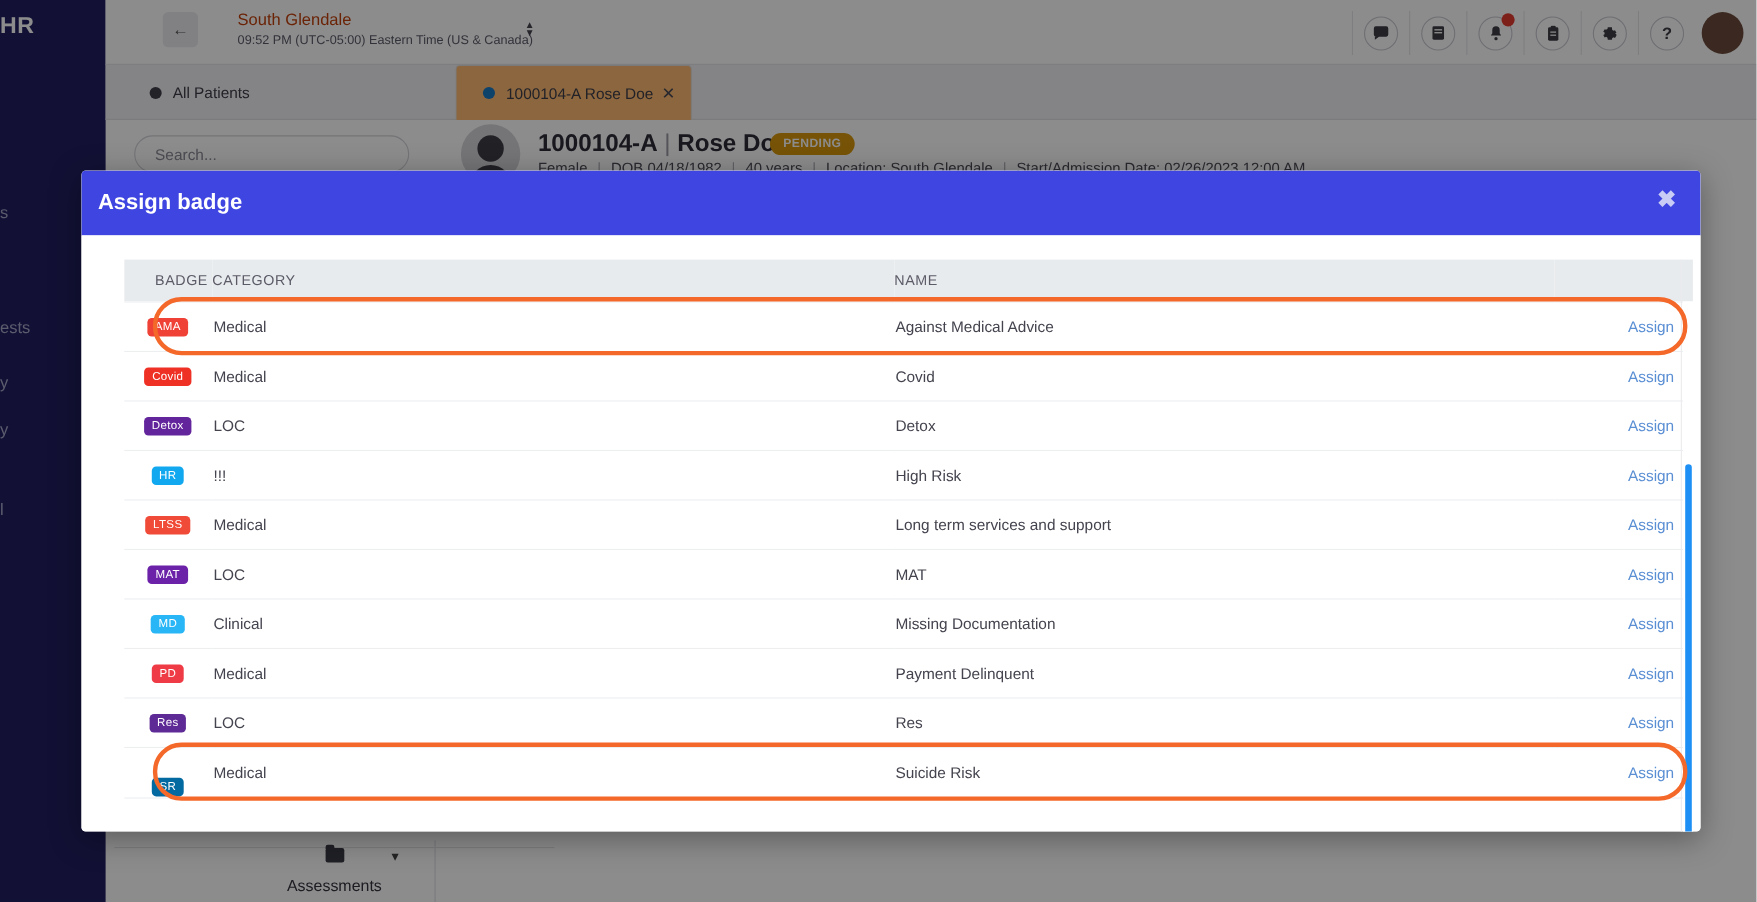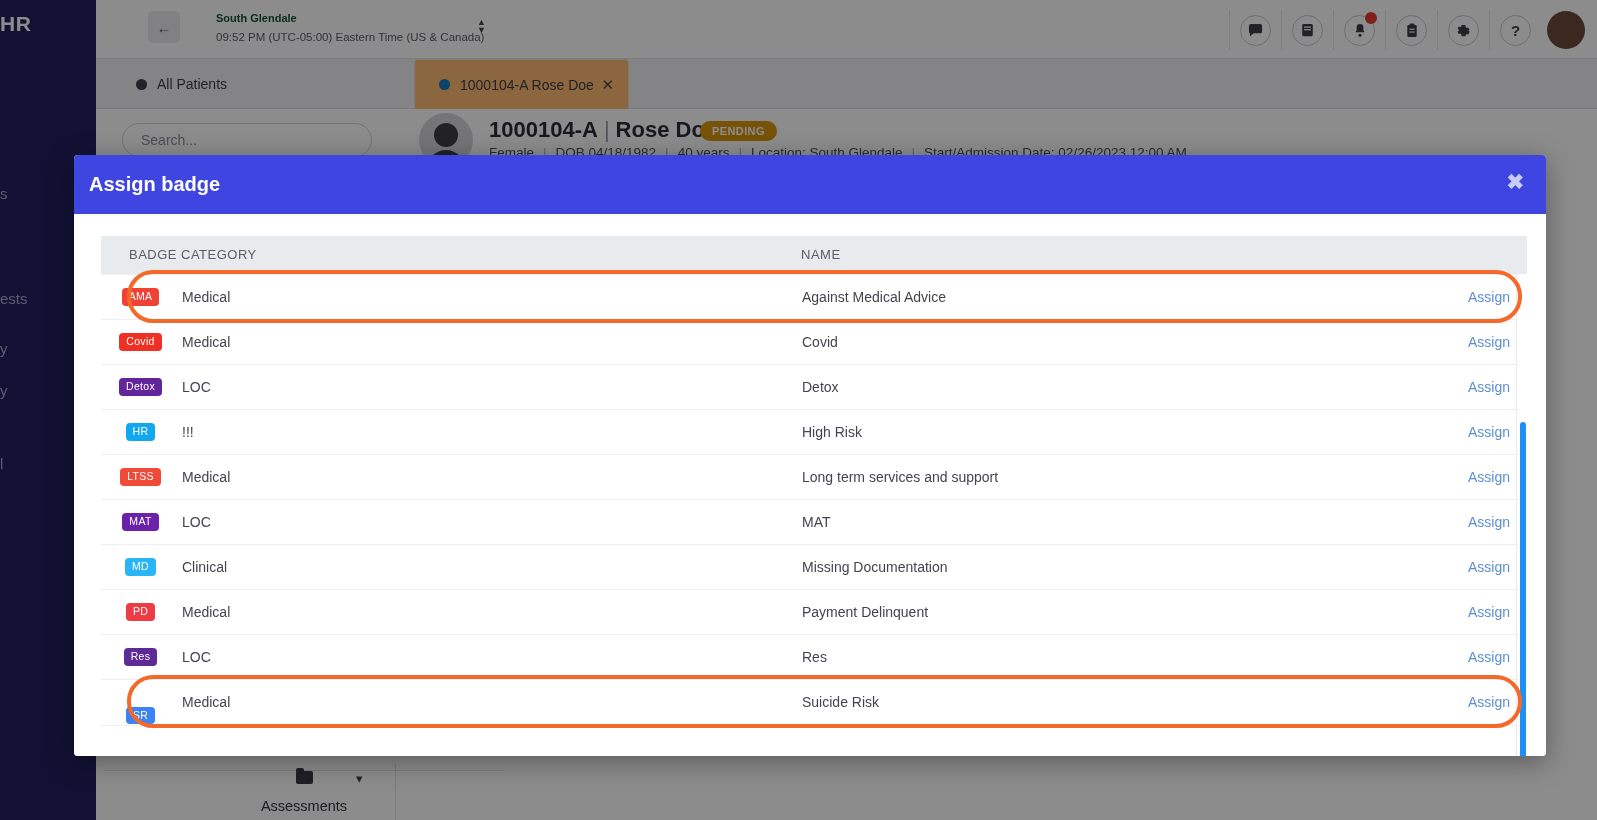--- a/index.html
+++ b/index.html
@@ -34,21 +34,21 @@
     position: absolute; left: 96px; top: 0; right: 0; height: 59px;
     background: #ffffff; border-bottom: 1px solid #e3e3e8;
   }
   .back-btn {
     position: absolute; left: 52px; top: 11px; width: 32px; height: 32px;
     background: #ebebf0; border-radius: 5px;
     display: flex; align-items: center; justify-content: center;
     color: #555; font-size: 15px;
   }
   .facility-block { position: absolute; left: 120px; top: 9px; }
-  .facility-name { font-size: 11px; font-weight: bold; color: #14532d; line-height: 19px; }
+  .facility-name { font-size: 15px; font-weight: normal; color: #c2410c; line-height: 19px; }
   .facility-time { font-size: 11.5px; color: #5c5c6b; line-height: 16px; margin-top: 1px; }
   .facility-caret {
     position: absolute; left: 381px; top: 18px;
     font-size: 9px; color: #44444f; line-height: 8px; text-align: center;
   }
 
   .top-icons { position: absolute; right: 12px; top: 10px; display: flex; align-items: center; height: 40px; }
   .top-icon-wrap { position: relative; width: 52px; height: 40px; display: flex; align-items: center; justify-content: center; border-left: 1px solid #e6e6ec; }
   .top-icon {
     width: 31px; height: 31px; border-radius: 50%; border: 1px solid #c9c9d2;
@@ -145,21 +145,21 @@
   }
   .modal-title {
     color: #ffffff; font-size: 20px; font-weight: bold; margin-left: 15px;
   }
   .modal-close {
     position: absolute; right: 22px; top: 16px;
     color: #c9ccf5; font-size: 21px; font-weight: bold; line-height: 1;
     cursor: pointer;
   }
 
-  .modal-body { position: relative; height: 542px; background: #ffffff; padding: 22px 0 0 4px; }
+  .modal-body { position: relative; height: 542px; background: #ffffff; padding: 22px 0 0 16px; }
 
   .table-wrap { position: relative; margin-left: 23px; width: 1426px; }
 
   .badge-table { width: 100%; border-collapse: collapse; table-layout: fixed; }
   .badge-table thead th {
     background: #e8ebed; color: #5b5b68;
     font-size: 13px; font-weight: normal; letter-spacing: .5px;
     text-align: left; height: 38px; padding: 0 0 0 0;
     vertical-align: middle;
   }
@@ -398,21 +398,21 @@
               </tr>
               <tr>
                 <td class="pill-cell col-badge"><span class="pill" style="background: rgb(94, 42, 150);">Res</span></td>
                 <td>LOC</td>
                 <td>Res</td>
                 <td>
                   <span class="assign-link">Assign</span>
                 </td>
               </tr>
               <tr>
-                <td class="pill-cell col-badge"><span class="pill" style="background: #3b82f6; margin-top: 26px;">SR</span></td>
+                <td class="pill-cell col-badge"><span class="pill" style="background: #0369a1; margin-top: 26px;">SR</span></td>
                 <td>Medical</td>
                 <td>Suicide Risk</td>
                 <td>
                   <span class="assign-link">Assign</span>
                 </td>
               </tr>
             </tbody>
         </table>
         <div class="table-vborder"></div>
         <div class="inner-scroll-track">

